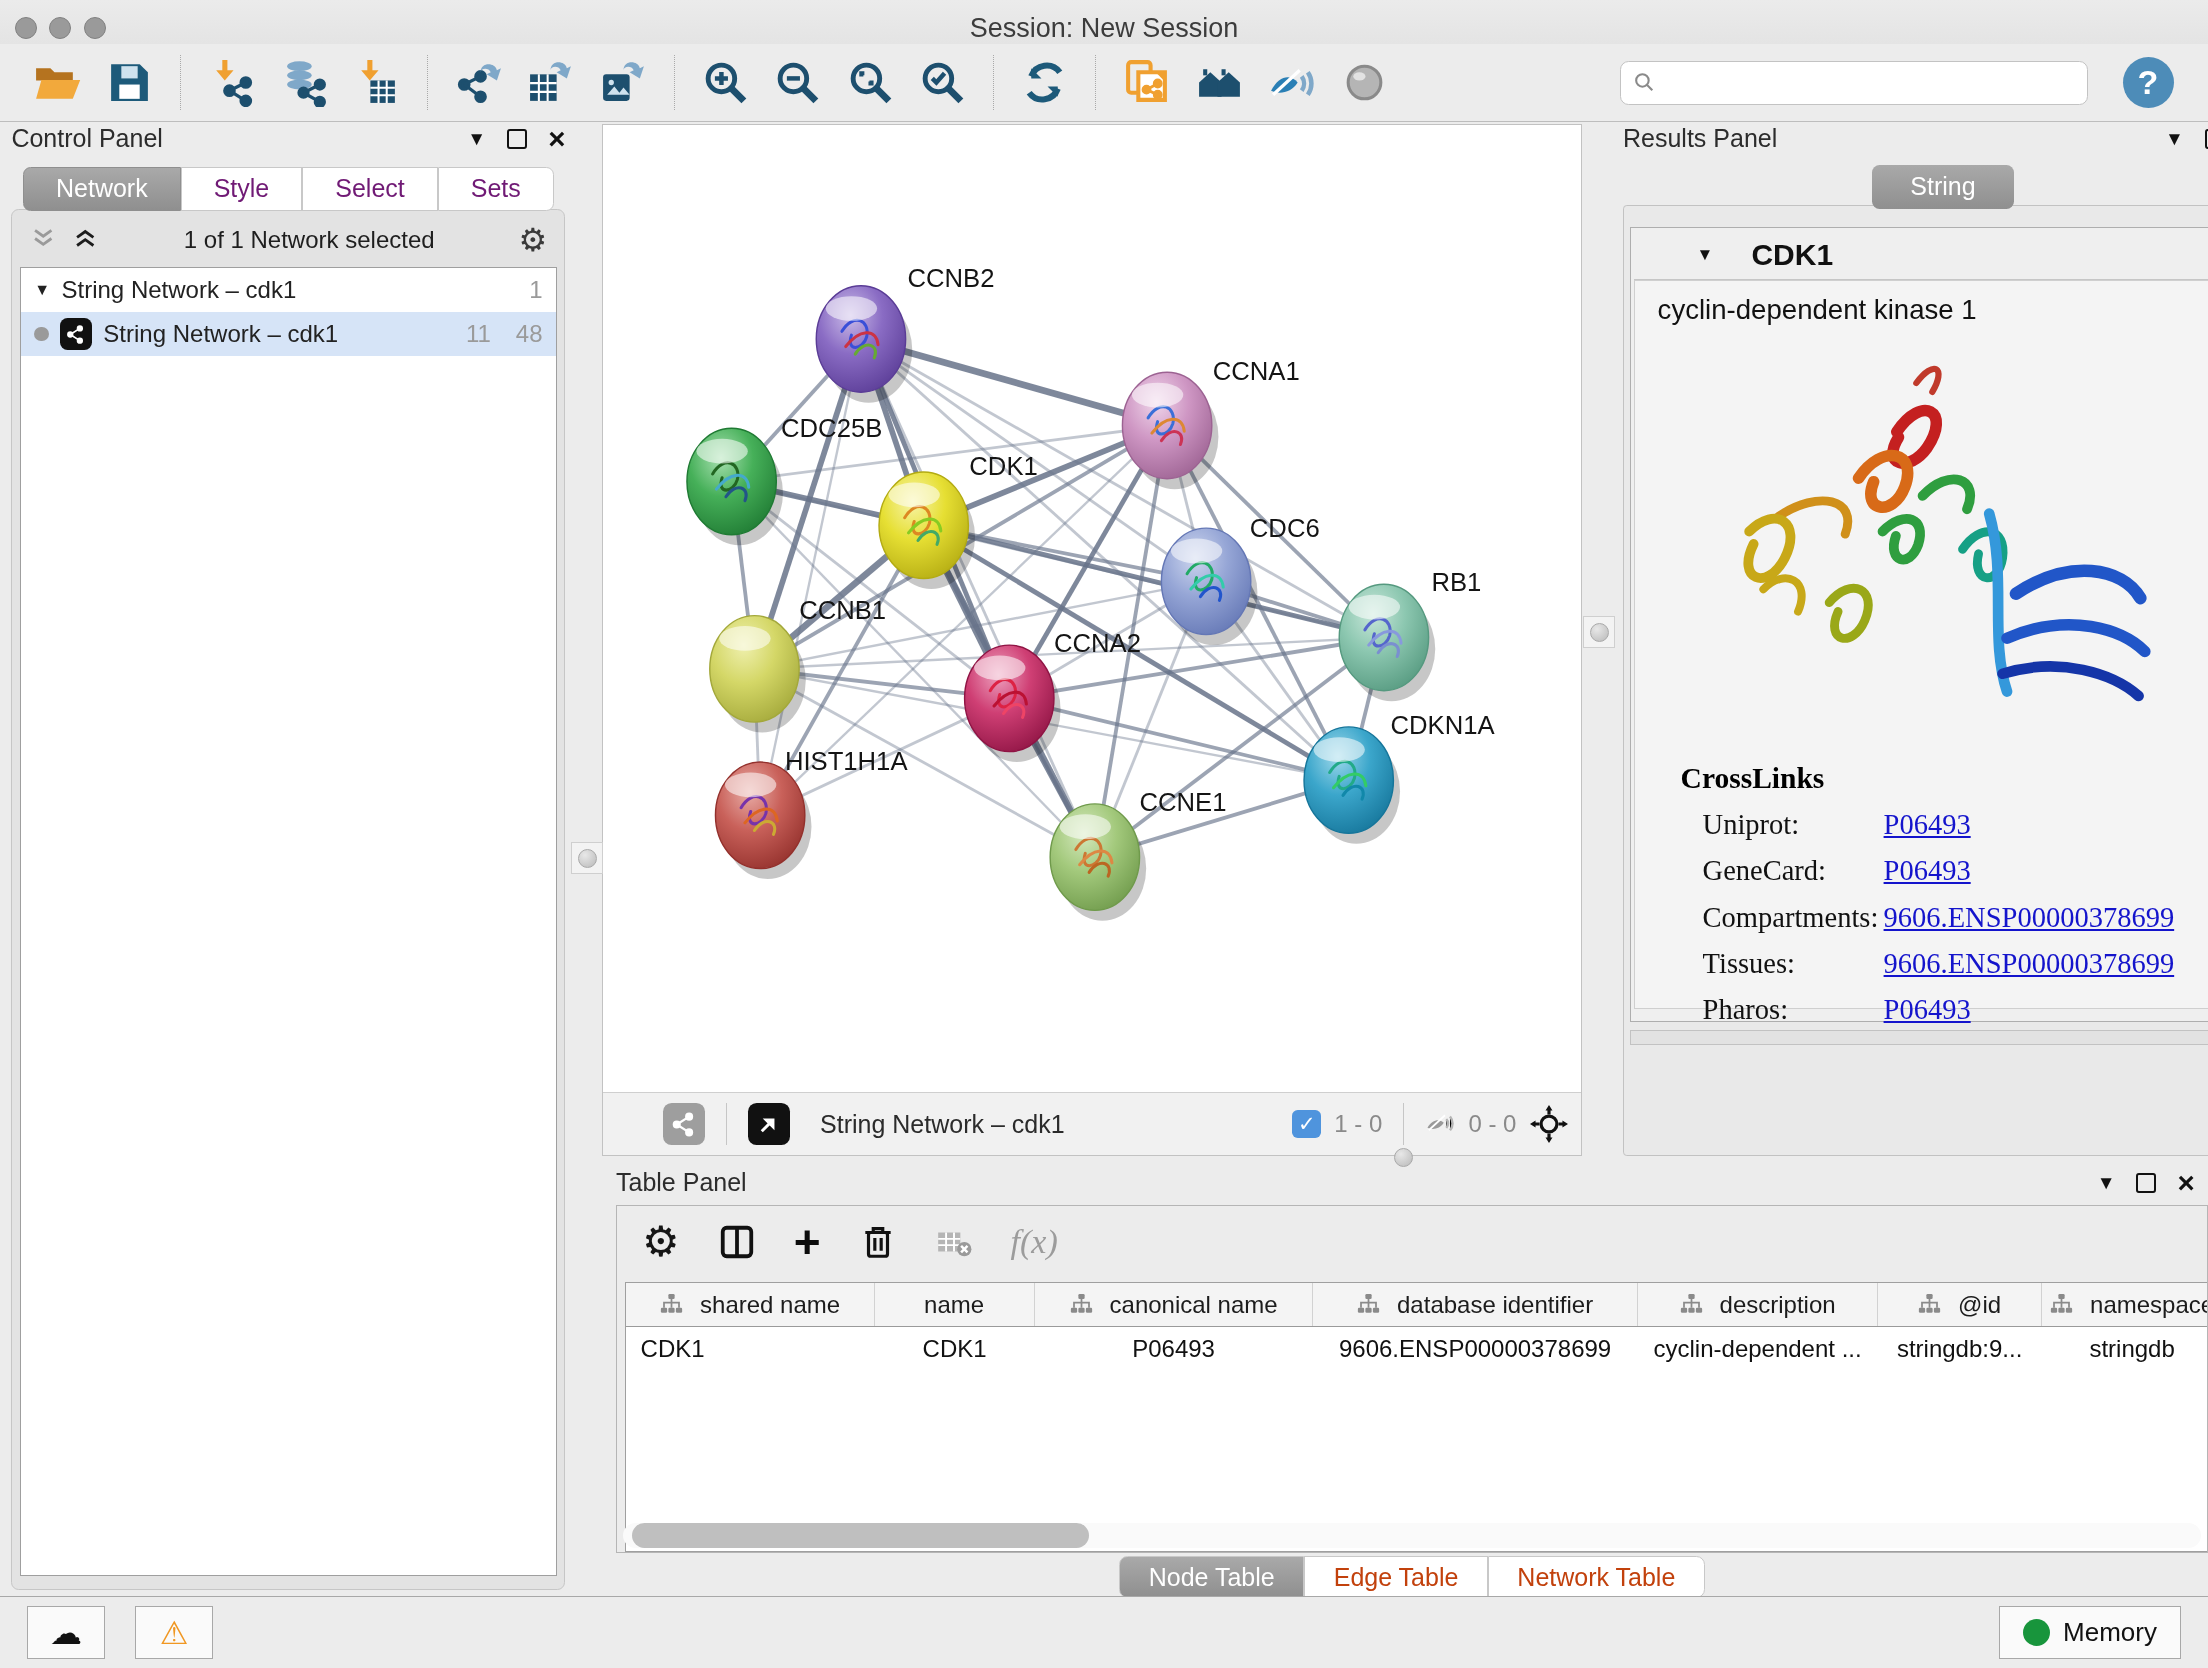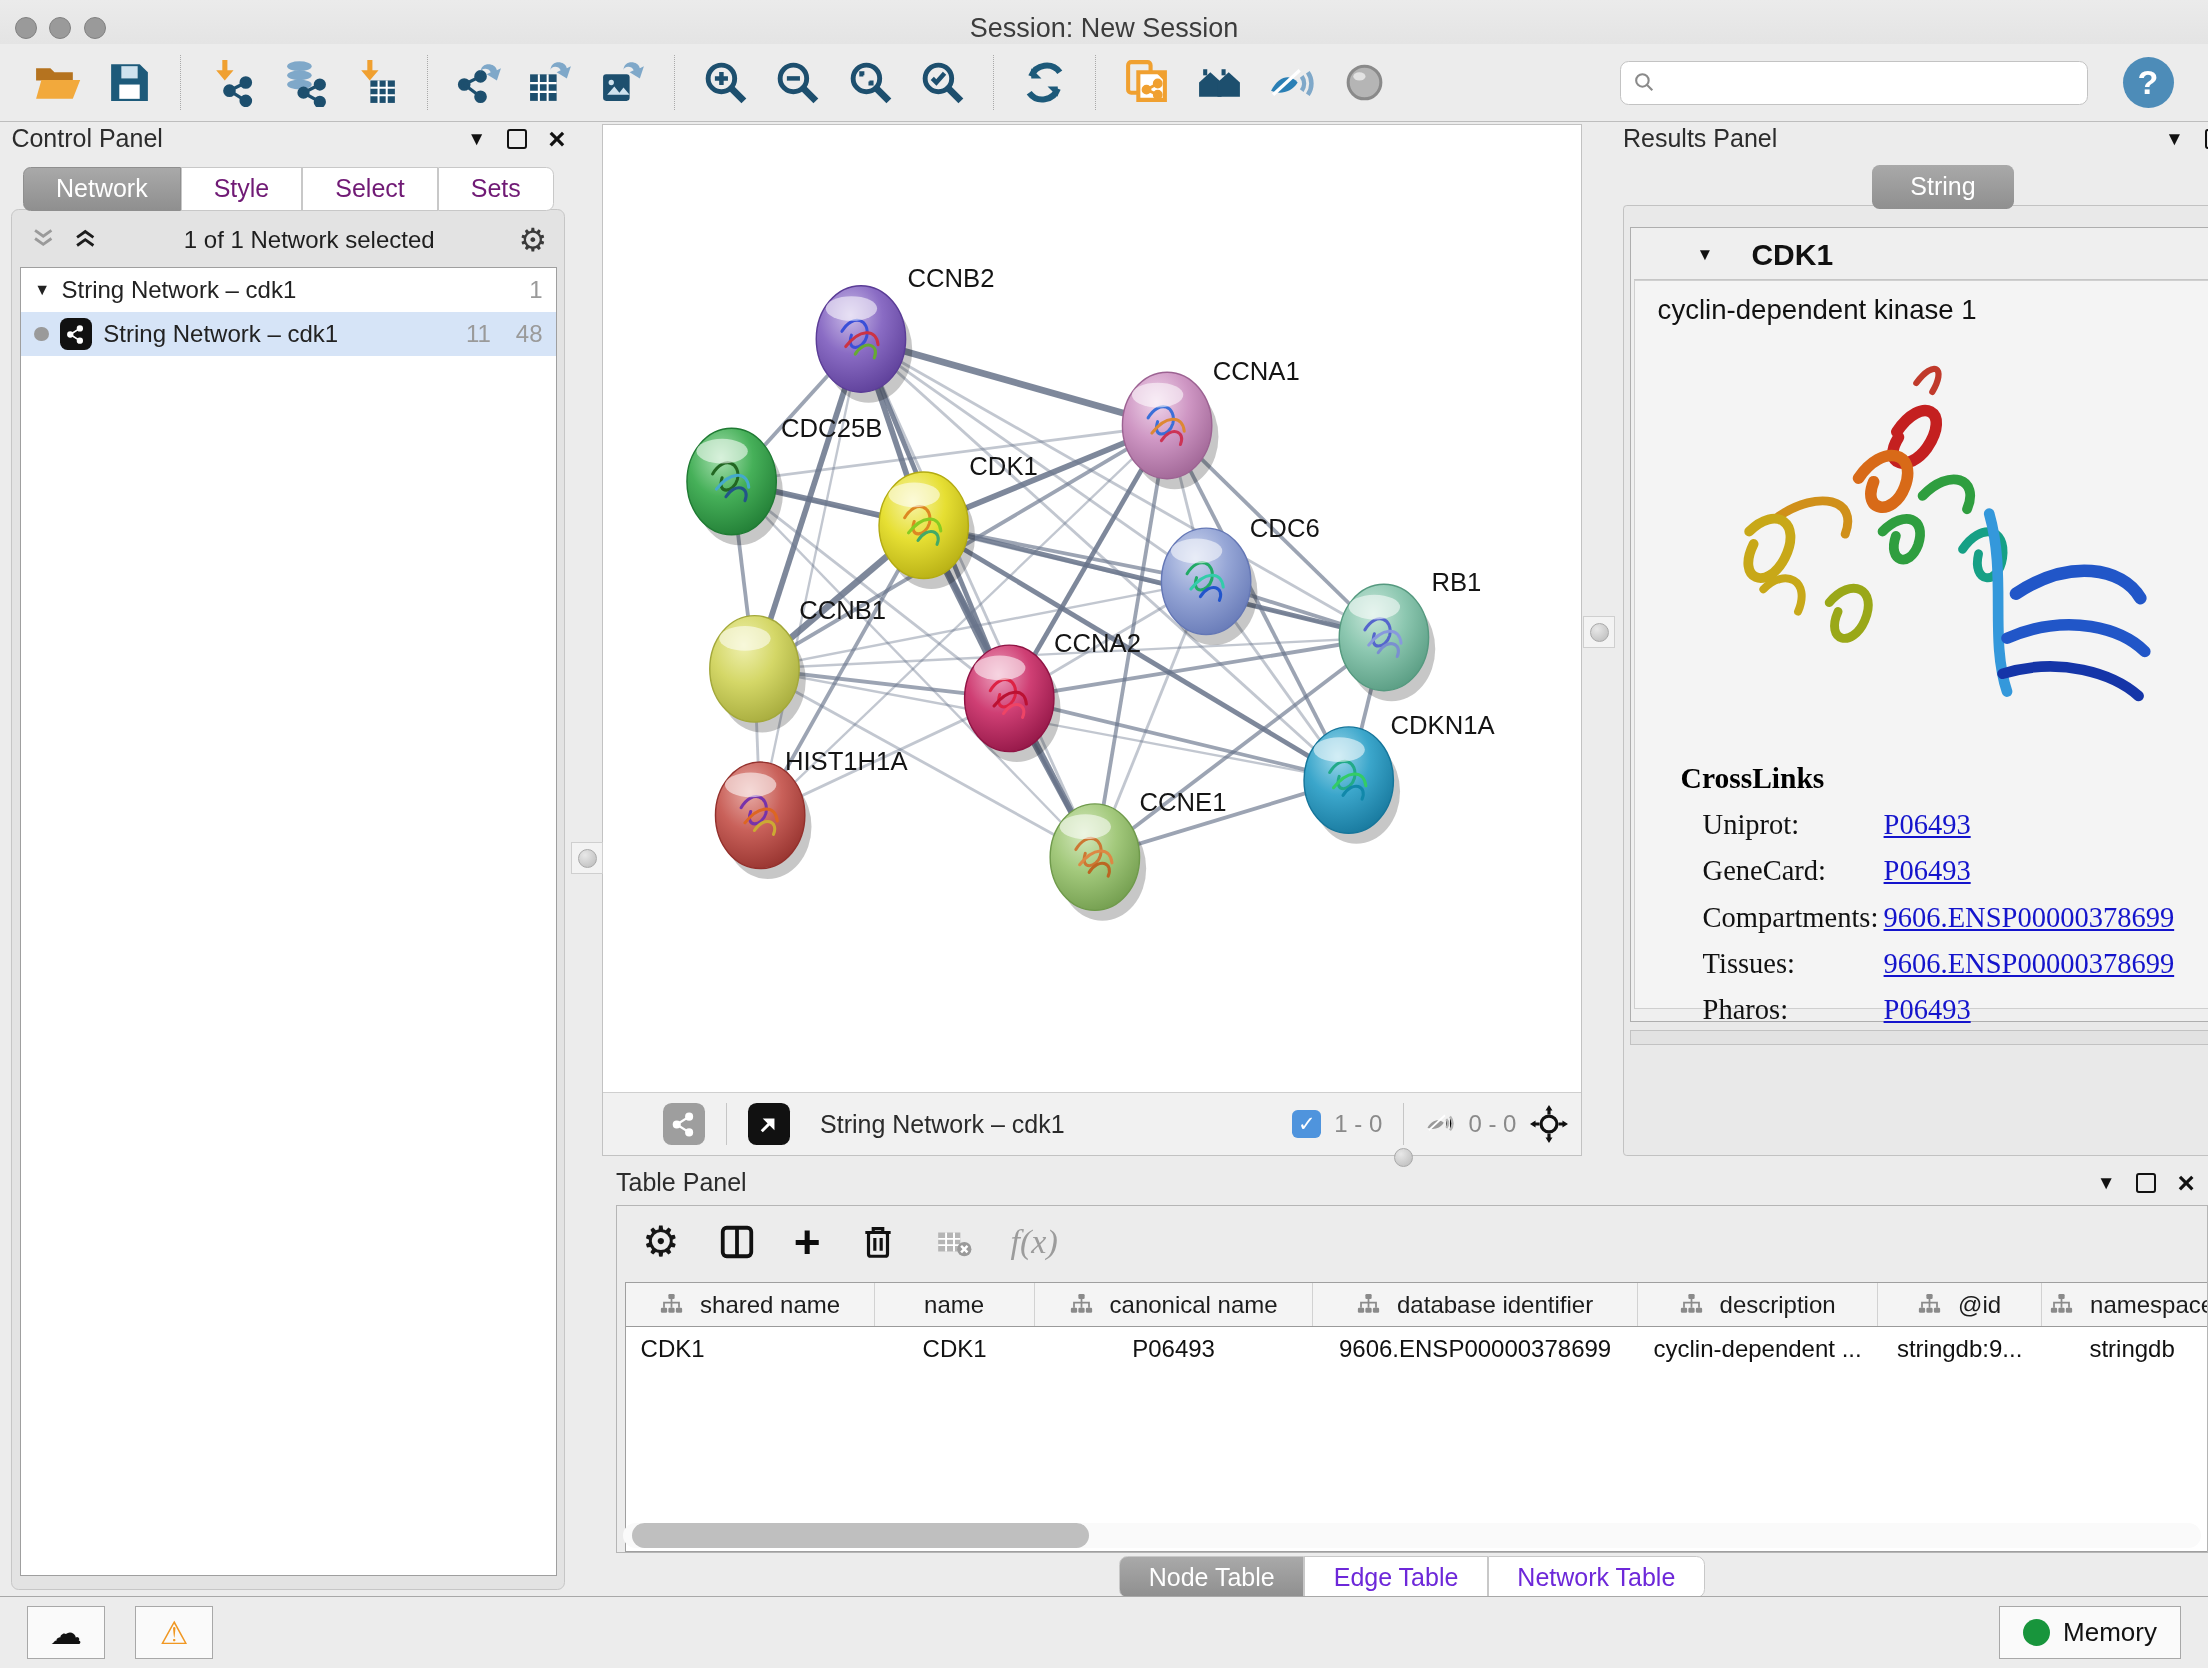--- a/index.html
+++ b/index.html
@@ -121,21 +121,21 @@
   
   .statusbar { position:absolute; left:0; top:1596px; width:100%; height:72px; background:#ececec;
     border-top:1.9px solid #a8a8a8; display:flex; align-items:center; padding:0 27px; gap:30px; }
   .sbtn { width:78px; height:53px; background:#fafafa; border:1.9px solid #a8a8a8; display:flex;
     align-items:center; justify-content:center; font-size:32px; }
   .membtn { margin-left:auto; height:53px; background:#fafafa; border:1.9px solid #a8a8a8; display:flex;
     align-items:center; gap:13.3px; padding:0 23px; font-size:26px; color:#111; }
   .memdot { width:27px; height:27px; border-radius:50%; background:#18953c; }
 
   .btab { height:42px; padding:0 28.5px; display:flex; align-items:center; background:#fff;
-    border:1px solid #c8c8c8; font-size:25px; color:#6d28d9; }
+    border:1px solid #c8c8c8; font-size:25px; color:#c2410c; }
   .btab.active { background:linear-gradient(#a9a9a9,#8f8f8f); color:#fff; }
   .btab:first-child { border-radius:8.6px 0 0 8.6px; }
   .btab:last-child { border-radius:0 8.6px 8.6px 0; }
 </style>
 </head>
 <body>
 
 <div id="app">
 
   <div class="titlebar">

